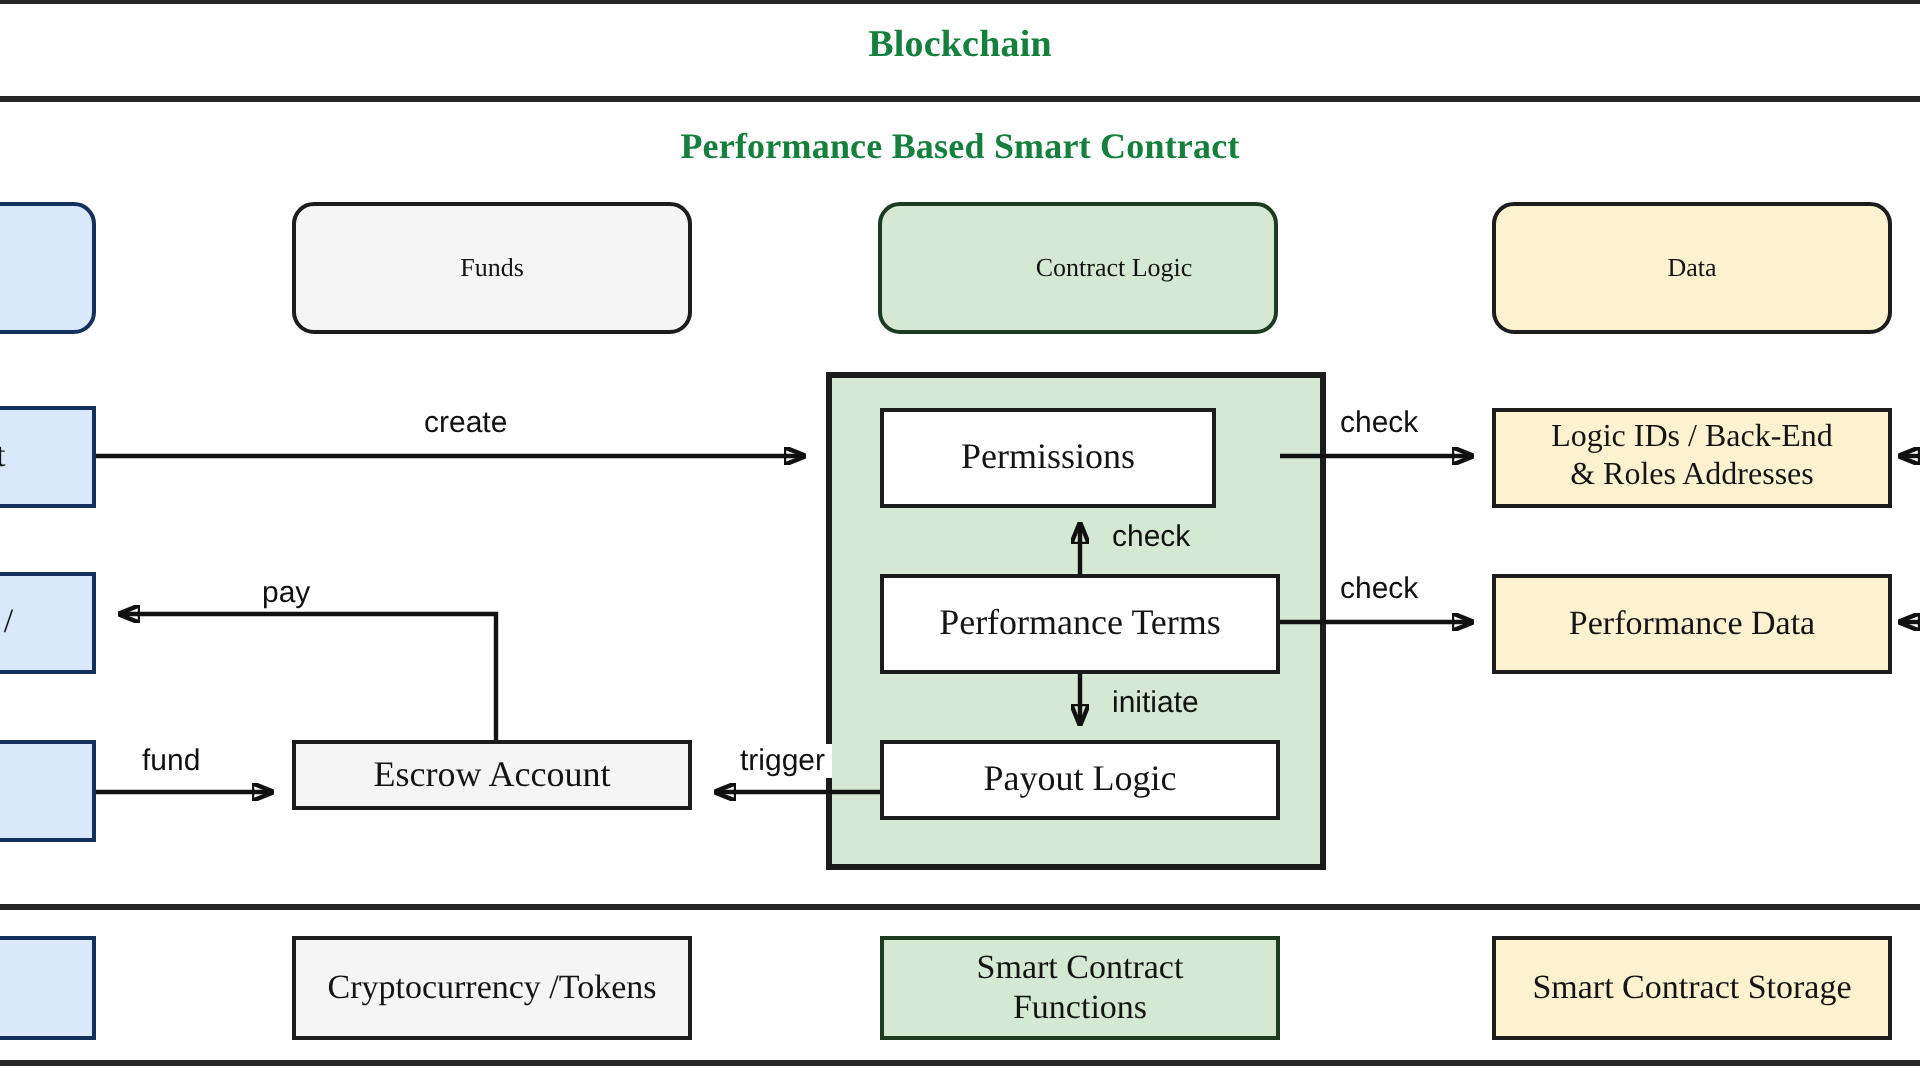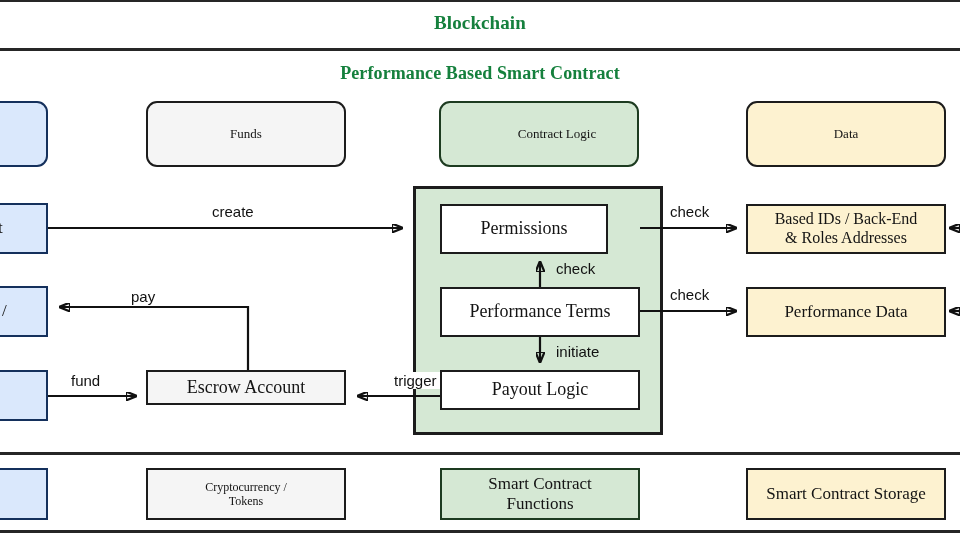--- a/index.html
+++ b/index.html
@@ -97,31 +97,31 @@
     <span>Permissions</span>
   </div>
   <div class="node white" style="left:440px;top:287px;width:200px;height:50px;font-size:18px;">
     <span>Performance Terms</span>
   </div>
   <div class="node white" style="left:440px;top:370px;width:200px;height:40px;font-size:18px;">
     <span>Payout Logic</span>
   </div>
 
   <div class="node cream" style="left:746px;top:204px;width:200px;height:50px;font-size:16px;flex-direction:column;">
-    <span>Based IDs / Back-End</span>
+    <span>Logic IDs / Back-End</span>
     <span>&amp; Roles Addresses</span>
   </div>
   <div class="node cream" style="left:746px;top:287px;width:200px;height:50px;font-size:17px;">
     <span>Performance Data</span>
   </div>
 
   <div class="node blue" style="left:-38px;top:468px;width:86px;height:52px;font-size:16px;">
     <span></span>
   </div>
-  <div class="node gray" style="left:146px;top:468px;width:200px;height:52px;font-size:12px;flex-direction:column;">
+  <div class="node gray" style="left:146px;top:468px;width:200px;height:52px;font-size:17px;">
     <span>Cryptocurrency /</span>
     <span>Tokens</span>
   </div>
   <div class="node green" style="left:440px;top:468px;width:200px;height:52px;font-size:17px;flex-direction:column;">
     <span>Smart Contract</span>
     <span>Functions</span>
   </div>
   <div class="node cream" style="left:746px;top:468px;width:200px;height:52px;font-size:17px;">
     <span>Smart Contract Storage</span>
   </div>
@@ -169,19 +169,19 @@
       <line x1="960" y1="228" x2="950" y2="228" marker-end="url(#ah)"></line>
     </g>
     <g>
       <line x1="960" y1="311" x2="950" y2="311" marker-end="url(#ah)"></line>
     </g>
   </svg>
 
   <div class="edge-label" style="left:196px;top:203px;margin-left:13px;">create</div>
   <div class="edge-label" style="left:128px;top:288px;">pay</div>
   <div class="edge-label" style="left:68px;top:372px;">fund</div>
-  <div class="edge-label" style="left:367px;top:372px;margin-left:24px;">trigger</div>
+  <div class="edge-label" style="left:367px;top:372px;">trigger</div>
   <div class="edge-label" style="left:667px;top:203px;">check</div>
   <div class="edge-label" style="left:667px;top:286px;">check</div>
   <div class="edge-label nobg" style="left:553px;top:260px;">check</div>
   <div class="edge-label nobg" style="left:553px;top:343px;text-align:right;">initiate</div>
 
 </div>
 
 </body></html>

